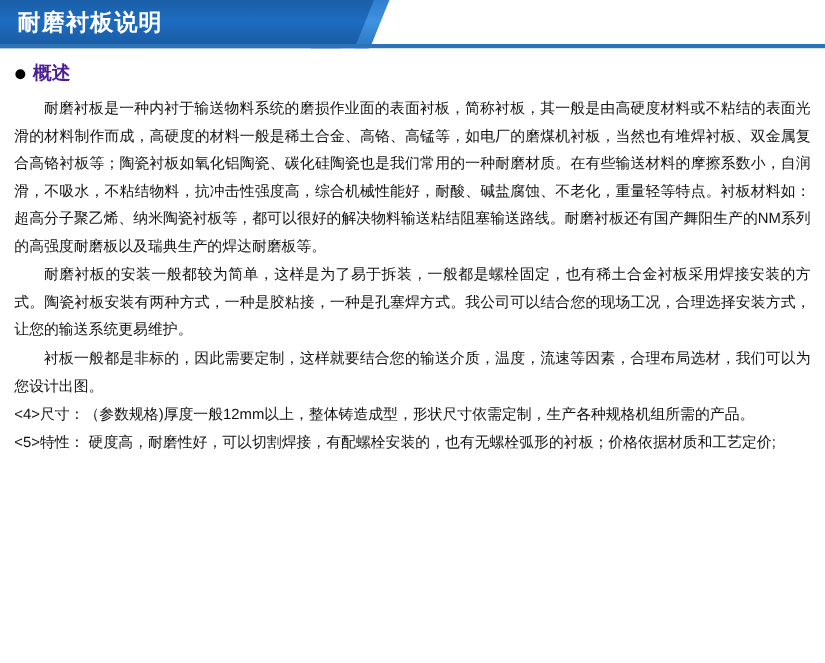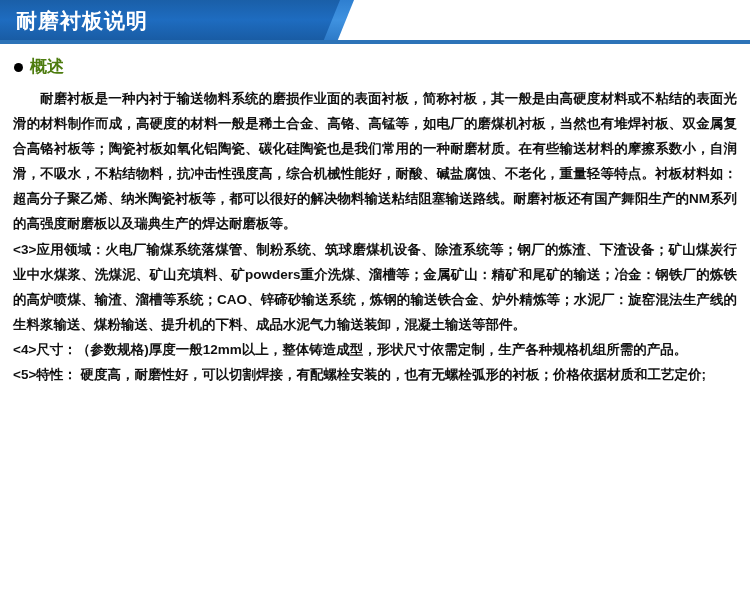--- a/index.html
+++ b/index.html
@@ -87,28 +87,27 @@
     height: 9px;
     border-radius: 50%;
     background: #000000;
     margin-right: 7px;
     flex: 0 0 auto;
   }
   .section-title {
     font-size: 17px;
     font-weight: bold;
     line-height: 20px;
-    color: #4d7c0f;
+    color: #4c1d95;
   }
 
   
   .content {
     margin: 9px 13px 0 13px;
     width: 724px;
-    font-weight: bold;
   }
   .para {
     font-size: 13.5px;
     line-height: 25px;
     text-align: justify;
     text-justify: inter-ideograph;
     text-indent: 2em;
     margin: 0 0 1px 0;
     color: #111111;
   }
@@ -134,18 +133,19 @@
     <div class="banner-title">耐磨衬板说明</div>
   </div>
 
   <div class="section-head">
     <span class="bullet-dot"></span>
     <span class="section-title">概述</span>
   </div>
 
   <div class="content">
     <p class="para">耐磨衬板是一种内衬于输送物料系统的磨损作业面的表面衬板，简称衬板，其一般是由高硬度材料或不粘结的表面光滑的材料制作而成，高硬度的材料一般是稀土合金、高铬、高锰等，如电厂的磨煤机衬板，当然也有堆焊衬板、双金属复合高铬衬板等；陶瓷衬板如氧化铝陶瓷、碳化硅陶瓷也是我们常用的一种耐磨材质。在有些输送材料的摩擦系数小，自润滑，不吸水，不粘结物料，抗冲击性强度高，综合机械性能好，耐酸、碱盐腐蚀、不老化，重量轻等特点。衬板材料如：超高分子聚乙烯、纳米陶瓷衬板等，都可以很好的解决物料输送粘结阻塞输送路线。耐磨衬板还有国产舞阳生产的NM系列的高强度耐磨板以及瑞典生产的焊达耐磨板等。</p>
-    <p class="item">&lt;3&gt;应用领域：火电厂输煤系统落煤管、制粉系统、筑球磨煤机设备、除渣系统等；钢厂的炼渣、下渣设备；矿山煤炭行业中水煤浆、洗煤泥、矿山充填料、矿powders重介洗煤、溜槽等；金属矿山：精矿和尾矿的输送；冶金：钢铁厂的炼铁的高炉喷煤、输渣、溜槽等系统；CAO、锌碲砂输送系统，炼钢的输送铁合金、炉外精炼等；水泥厂：旋窑混法生产线的生料浆输送、煤粉输送、提升机的下料、成品水泥气力输送装卸，混凝土输送等部件。</p>
+    <p class="para">耐磨衬板的安装一般都较为简单，这样是为了易于拆装，一般都是螺栓固定，也有稀土合金衬板采用焊接安装的方式。陶瓷衬板安装有两种方式，一种是胶粘接，一种是孔塞焊方式。我公司可以结合您的现场工况，合理选择安装方式，让您的输送系统更易维护。</p>
+    <p class="para">衬板一般都是非标的，因此需要定制，这样就要结合您的输送介质，温度，流速等因素，合理布局选材，我们可以为您设计出图。</p>
     <p class="item">&lt;4&gt;尺寸：（参数规格)厚度一般12mm以上，整体铸造成型，形状尺寸依需定制，生产各种规格机组所需的产品。</p>
     <p class="item">&lt;5&gt;特性： 硬度高，耐磨性好，可以切割焊接，有配螺栓安装的，也有无螺栓弧形的衬板；价格依据材质和工艺定价;</p>
   </div>
 
 </div>
 
 </body></html>

